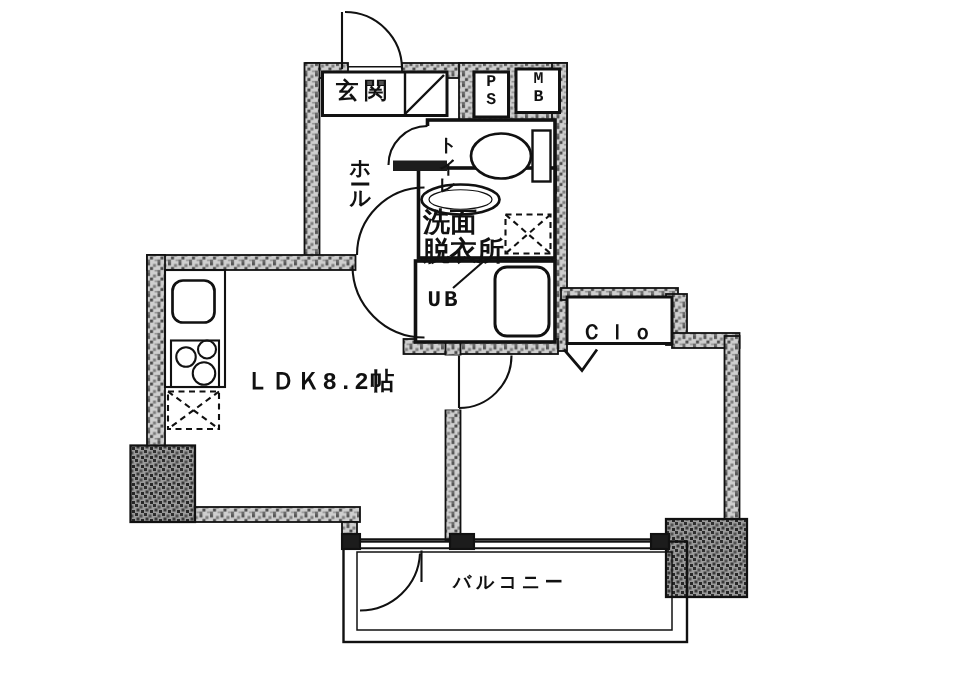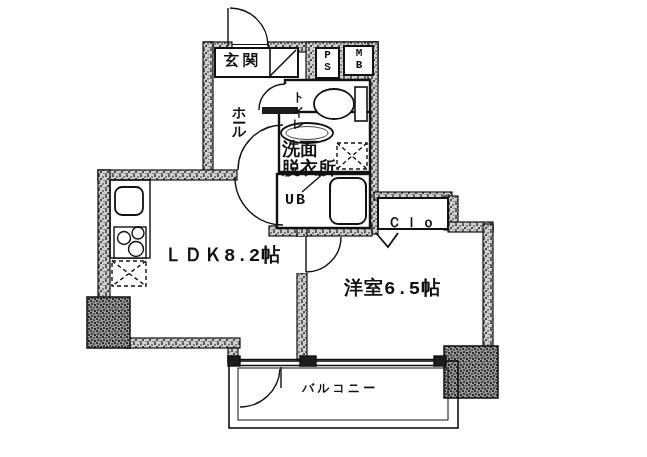--- a/index.html
+++ b/index.html
@@ -173,19 +173,18 @@
 
   <div class="lbl vlbl" style="left:231px;top:97px;font-size:14px;letter-spacing:2px;">ホール</div>
 
   <div class="lbl" style="left:282px;top:141px;font-size:18px;">洗面
 脱衣所</div>
 
   <div class="lbl" style="left:285px;top:193px;font-size:15px;letter-spacing:2px;">UB</div>
 
   <div class="lbl" style="left:378px;top:204px;width:70px;font-size:14px;text-align:center;letter-spacing:3px;margin-top:12px;">Ｃｌｏ</div>
 
-  <div class="lbl" style="left:164px;top:247px;font-size:19px;letter-spacing:1px;">ＬＤＫ8.2帖</div>
+  <div class="lbl" style="left:164px;top:247px;font-size:16px;letter-spacing:1px;">ＬＤＫ8.2帖</div>
 
-  <div class="lbl" style="left:344px;top:280px;font-size:19px;letter-spacing:1px;">洋室6.5帖</div>
 
   <div class="lbl" style="left:302px;top:383px;font-size:12px;letter-spacing:3px;">バルコニー</div>
 
 </div>
 
 </body></html>

